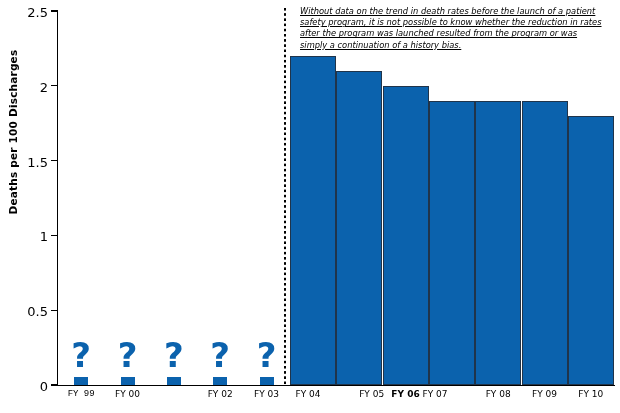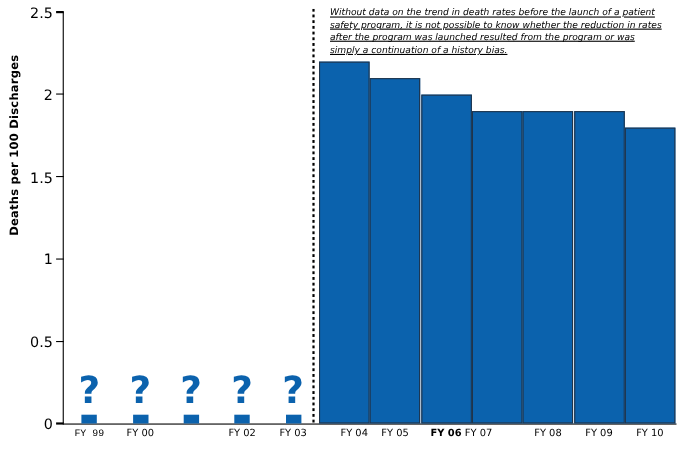--- a/index.html
+++ b/index.html
@@ -174,22 +174,22 @@
   <div id="history-divider"></div>
 
   <div id="annotation-text">Without data on the trend in death rates before the launch of a patient safety program, it is not possible to know whether the reduction in rates after the program was launched resulted from the program or was simply a continuation of a history bias.</div>
 
   <div id="x-labels-layer">
       <div class="x-tick-label" style="left: 56.1667px; width: 50px; font-family: Liberation Mono, monospace;">FY 99</div>
       <div class="x-tick-label" style="left: 102.5px; width: 50px;">FY 00</div>
       <div class="x-tick-label" style="left: 148.833px; width: 50px; margin-top: 34px;">FY 01</div>
       <div class="x-tick-label" style="left: 195.167px; width: 50px;">FY 02</div>
       <div class="x-tick-label" style="left: 241.5px; width: 50px;">FY 03</div>
-      <div class="x-tick-label" style="left: 297px; width: 50px;">FY 04</div>
-      <div class="x-tick-label" style="left: 334.167px; width: 50px;">FY 05</div>
+      <div class="x-tick-label" style="left: 283px; width: 50px;">FY 04</div>
+      <div class="x-tick-label" style="left: 334.167px; width: 50px; text-align: right;">FY 05</div>
       <div class="x-tick-label" style="left: 380.5px; width: 50px; font-weight: bold;">FY 06</div>
       <div class="x-tick-label" style="left: 410px; width: 50px;">FY 07</div>
       <div class="x-tick-label" style="left: 473.167px; width: 50px;">FY 08</div>
       <div class="x-tick-label" style="left: 519.5px; width: 50px;">FY 09</div>
       <div class="x-tick-label" style="left: 565.833px; width: 50px;">FY 10</div>
     </div>
 
 </div>
 
 </body></html>

